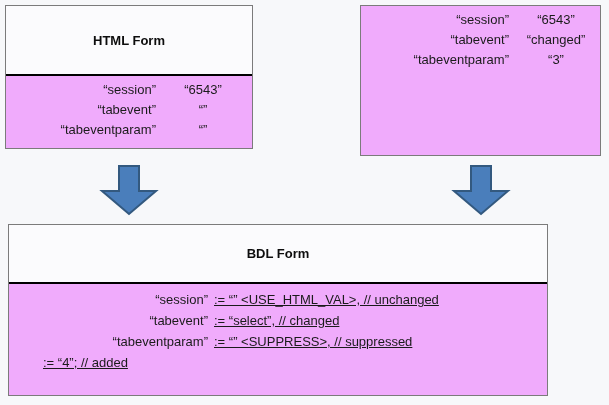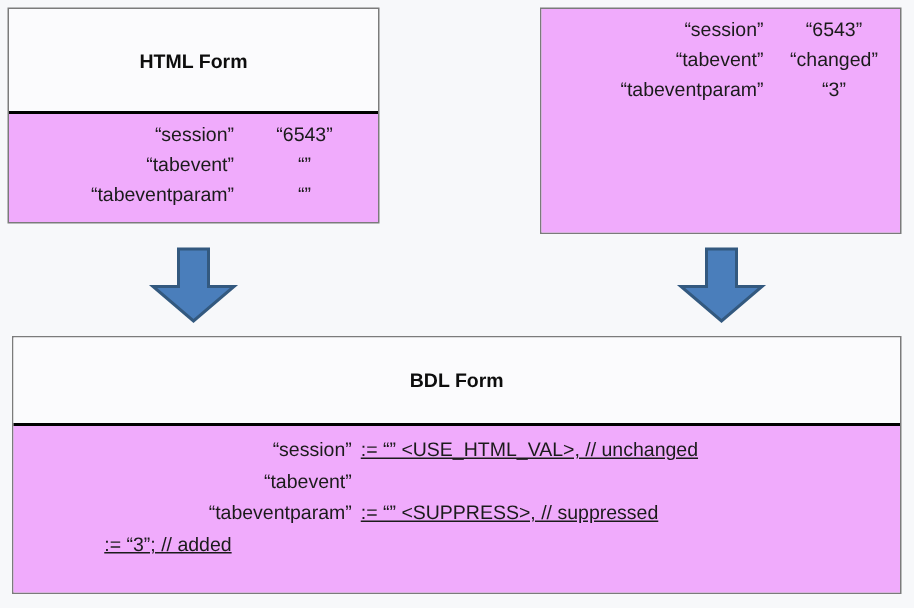--- a/index.html
+++ b/index.html
@@ -165,35 +165,36 @@
       <polygon points="20,2 40,2 40,27 57,27 30,50 3,27 20,27" fill="#4a7ebb" stroke="#33597f" stroke-width="2" stroke-linejoin="miter"></polygon>
     </svg>
   </div>
 
   <div class="arrow" style="left:451px; top:164px;">
     <svg width="60" height="52" viewBox="0 0 60 52">
       <polygon points="20,2 40,2 40,27 57,27 30,50 3,27 20,27" fill="#4a7ebb" stroke="#33597f" stroke-width="2" stroke-linejoin="miter"></polygon>
     </svg>
   </div>
 
-  <div class="box" id="box-bdl-form" style="left:8px; top:224px; width:593px; height:172px;">
+  <div class="box" id="box-bdl-form" style="left:8px; top:224px; width:540px; height:172px;">
     <div class="box-header" style="height:59px;">
       <span class="box-title">BDL Form</span>
     </div>
     <div class="box-body bdl-lines">
       <div class="bdl-row">
         <span class="bdl-name">“session”</span>
         <span class="bdl-rest">:=  “” &lt;USE_HTML_VAL&gt;, // unchanged</span>
       </div>
       <div class="bdl-row">
         <span class="bdl-name">“tabevent”</span>
+        <span class="bdl-rest">:= “select”, //  changed</span>
       </div>
       <div class="bdl-row">
         <span class="bdl-name">“tabeventparam”</span>
         <span class="bdl-rest">:= “” &lt;SUPPRESS&gt;, // suppressed</span>
       </div>
       <div class="bdl-row">
-        <span class="bdl-rest">:= “3”;  // added</span>
+        <span class="bdl-rest">:= “4”;  // added</span>
       </div>
     </div>
   </div>
 
 </div>
 
 </body></html>

